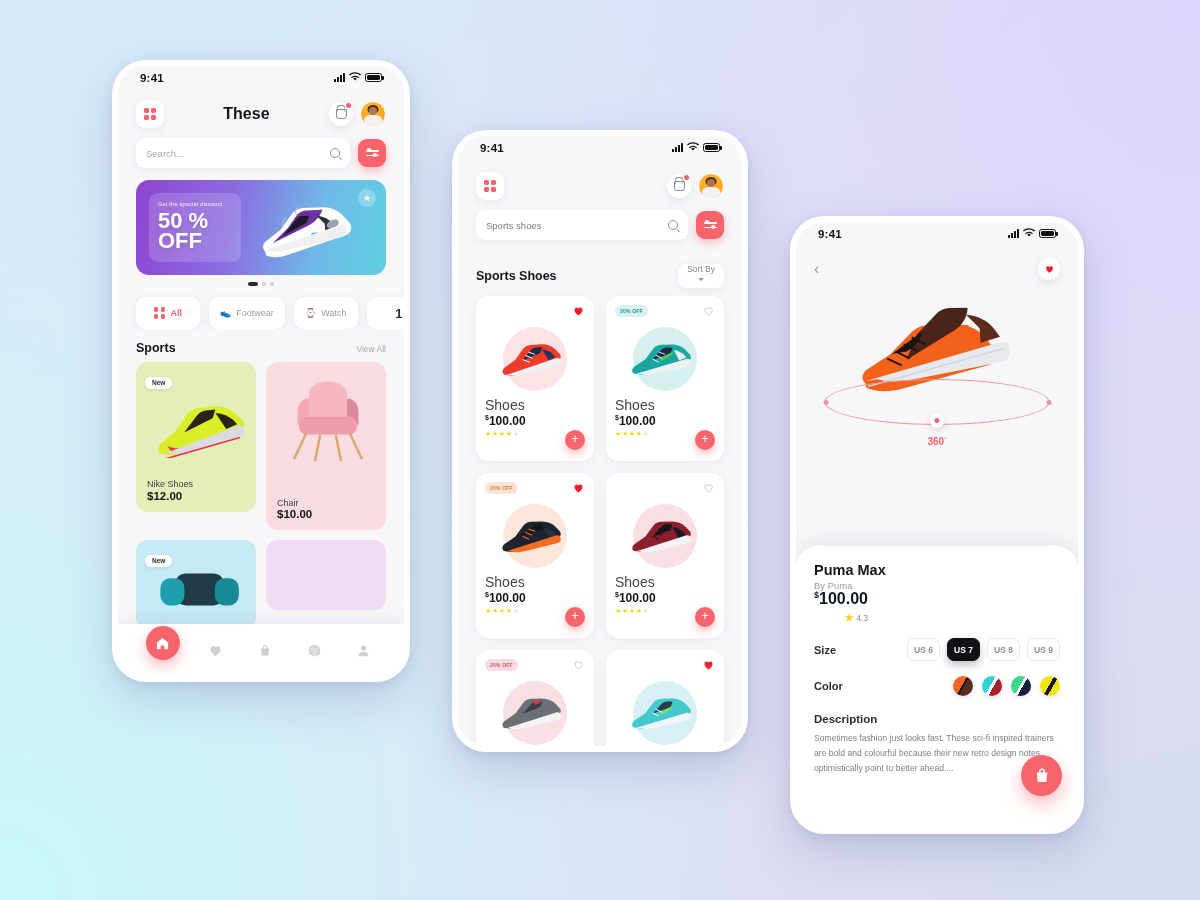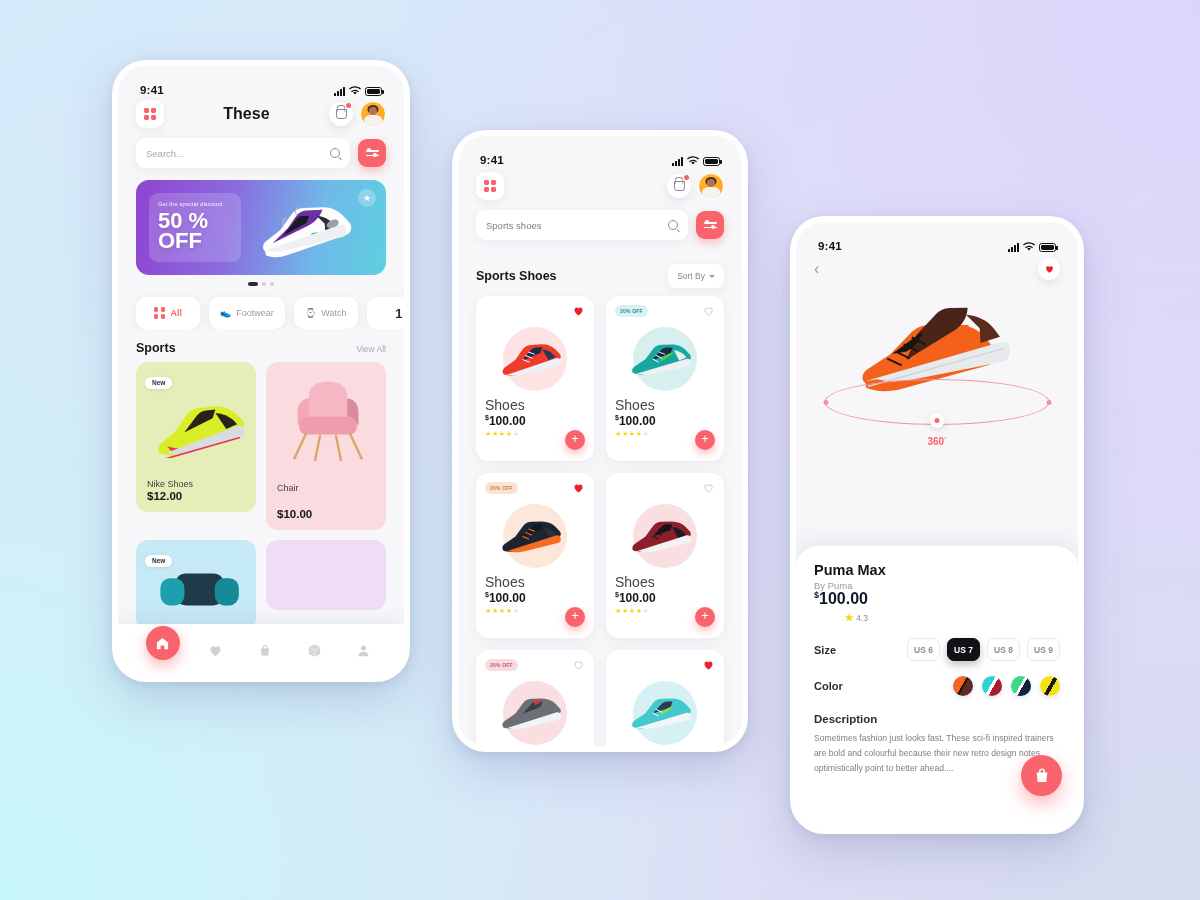--- a/index.html
+++ b/index.html
@@ -29,21 +29,21 @@
     background: #f7f7f9;
     border-radius: 28px;
     overflow: hidden;
   }
   #phone-1 { left: 112px; top: 60px;  width: 298px; height: 622px; }
   #phone-2 { left: 452px; top: 130px; width: 296px; height: 622px; }
   #phone-3 { left: 790px; top: 216px; width: 294px; height: 618px; }
 
   
   .statusbar {
-    height: 30px; display: flex; align-items: flex-end;
+    height: 30px; display: flex; align-items: flex-start;
     justify-content: space-between; padding: 6px 22px 0 22px;
     background: #f7f7f9;
   }
   .status-time { font-size: 11.5px; font-weight: bold; color: #121212; letter-spacing: .2px; }
   .status-icons { display: flex; align-items: center; gap: 4px; }
   .bars { display: flex; align-items: flex-end; gap: 1px; height: 9px; }
   .bars i { width: 2px; background: #111; border-radius: .5px; display: block; }
   .bars i:nth-child(1){height:3px;} .bars i:nth-child(2){height:5px;}
   .bars i:nth-child(3){height:7px;} .bars i:nth-child(4){height:9px;}
   .batt { width: 17px; height: 9px; border: 1.2px solid #111; border-radius: 2.6px; position: relative; padding: 1px; }
@@ -150,21 +150,21 @@
     margin-top:-14px; }
   .ic { fill:#cfcfd6; }
   .ic-w { fill:#fff; }
 
   
   #phone-2 .screen { background:#f7f7f9; }
   .p2-head { display:flex; align-items:center; justify-content:space-between; padding:6px 18px 10px 18px; }
   #phone-2 .avatar { width:26px; height:26px; border:1.5px solid #fff; }
   .p2-sec { display:flex; align-items:center; justify-content:space-between; padding:12px 18px 8px 18px; }
   .sortby { height:24px; background:#fff; border-radius:8px; display:flex; align-items:center; gap:4px;
-    padding:0 9px; box-shadow:0 2px 8px rgba(80,90,140,.09); }
+    padding:0 9px; box-shadow:0 2px 8px rgba(80,90,140,.09);flex-direction:column; }
   .sortby span { font-size:8.5px; color:#84848d; }
   .caret { width:0; height:0; border-left:3px solid transparent; border-right:3px solid transparent;
     border-top:3.4px solid #9a9aa3; }
 
   .prod-grid { display:grid; grid-template-columns:1fr 1fr; gap:12px; padding:0 18px; }
   .prod-card { background:#fff; border-radius:13px; padding:9px; position:relative; height:165px;
     box-shadow:0 3px 12px rgba(90,100,150,.08); }
   .prod-top { display:flex; align-items:flex-start; justify-content:space-between; height:16px; }
   .badge-off { background:#d8f2f2; color:#2c8b8b; border-radius:6px; font-size:5px; font-weight:bold;
     padding:3px 5px; letter-spacing:.2px; }
@@ -378,21 +378,21 @@
           <rect x="24" y="56" width="72" height="22" rx="9" fill="#f19cad"></rect>
           <g stroke="#d7a86a" stroke-width="3" stroke-linecap="round">
             <path d="M32 78 18 108"></path>
               <path d="M50 80 44 110"></path>
             <path d="M70 80 76 110"></path>
               <path d="M88 78 102 108"></path>
           </g>
         </svg>
         <div class="pop-meta">
           <div class="pop-name">Chair</div>
-          <div class="pop-price" style="margin-top:15px">$10.00</div>
+          <div class="pop-price" style="margin-top:0">$10.00</div>
         </div>
       </div>
 
       <div class="pop-card" style="background:#c6e9f6;height:90px">
         <span class="badge-new">New</span>
         <svg viewBox="0 0 120 70" style="position:absolute;left:18px;top:26px;width:96px;height:58px">
           <rect x="26" y="8" width="62" height="40" rx="14" fill="#1f3b4a"></rect>
           <rect x="8" y="14" width="30" height="34" rx="12" fill="#1e9fae"></rect>
           <rect x="76" y="14" width="30" height="34" rx="12" fill="#178a98"></rect>
         </svg>

